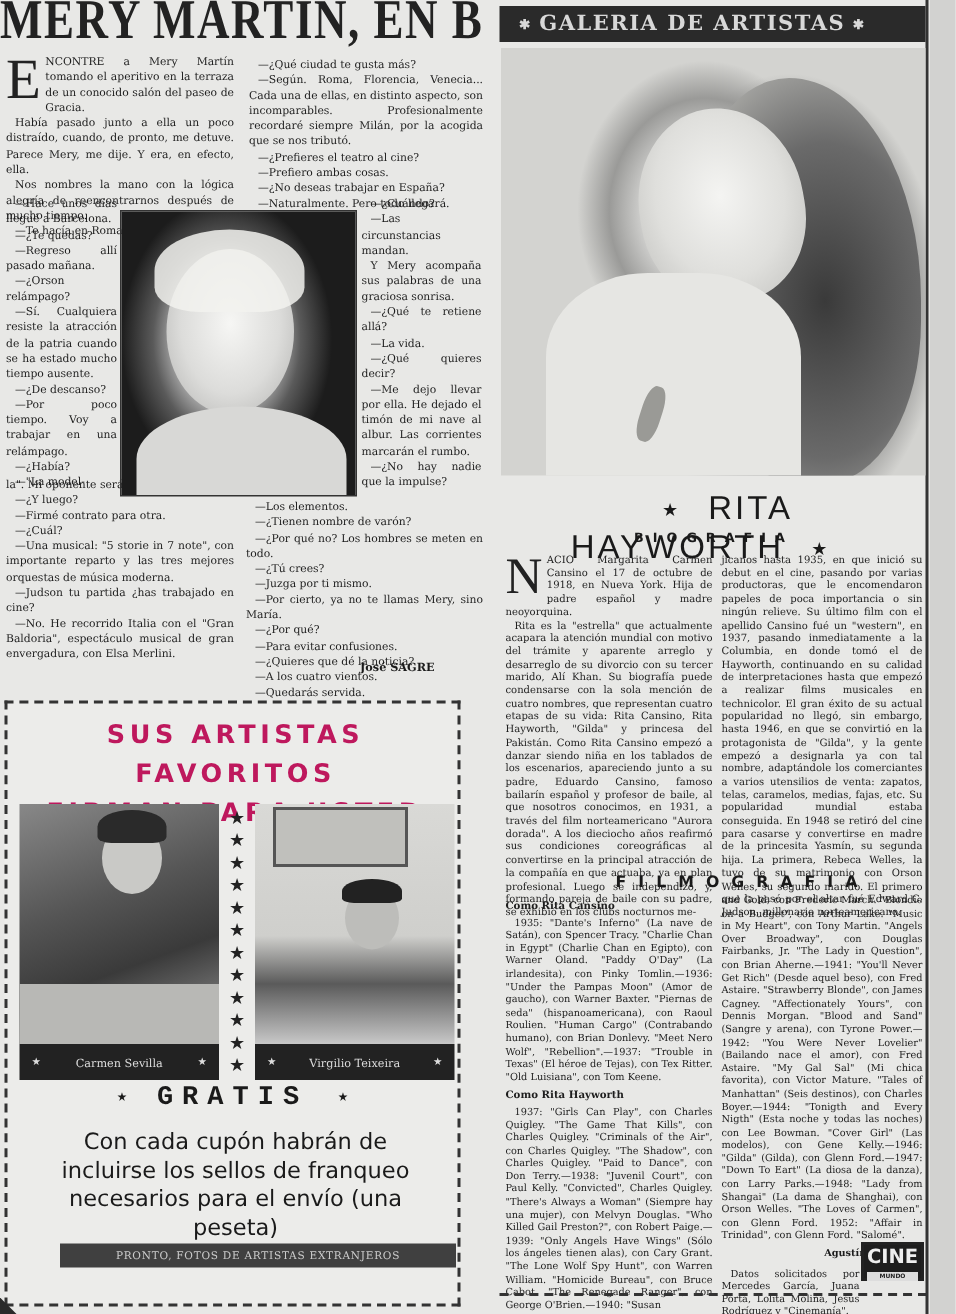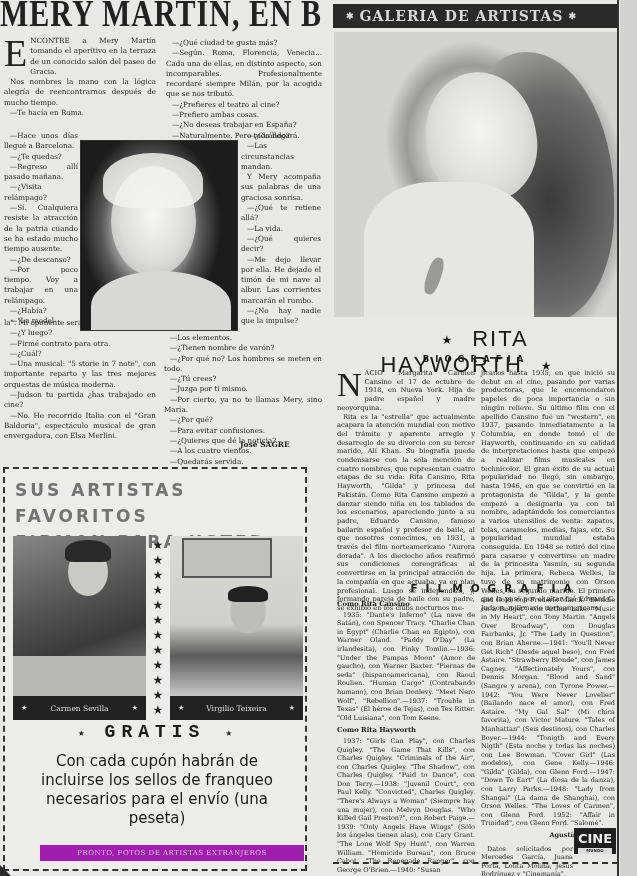--- a/index.html
+++ b/index.html
@@ -21,33 +21,33 @@
   .mm-col2-narrow { left: 241px; top: 131px; width: 80px; }
   .mm-col2-bottom { left: 164px; top: 333px; width: 158px; }
   .byline { position: absolute; left: 240px; top: 440px; font-size: 7.5px; font-weight: bold; font-family: "DejaVu Serif", serif; }
 
   .photo { position: absolute; overflow: hidden; }
   .mm-photo { left: 80px; top: 140px; width: 158px; height: 191px; background: radial-gradient(ellipse 45% 50% at 45% 45%, #efefef 0%, #cfcfcf 40%, #5a5a5a 70%, #1c1c1c 100%); border: 1px solid #333; }
   .face { position: absolute; border-radius: 50%; }
 
   
   .ad { position: absolute; left: 3px; top: 467px; width: 304px; height: 404px; border: 2px dashed #333; background: #ececea; }
-  .ad-title { position: absolute; left: 10px; top: 8px; width: 284px; font-family: "DejaVu Sans", sans-serif; font-weight: bold; font-size: 17px; letter-spacing: 3px; line-height: 26px; color: #737373; }
+  .ad-title { position: absolute; left: 10px; top: 8px; width: 284px; text-align: center; font-family: "DejaVu Sans", sans-serif; font-weight: bold; font-size: 17px; letter-spacing: 3px; line-height: 26px; color: #be185d; }
   .ad-photo { position: absolute; top: 67px; height: 160px; }
   .ad-photo-left { left: 8px; width: 133px; background: linear-gradient(160deg, #888 0%, #555 40%, #3a3a3a 65%, #9a9a9a 100%); }
   .ad-photo-right { left: 165px; width: 133px; background: linear-gradient(180deg, #d9d9d6 0%, #cfcfcc 55%, #5a5a5a 75%, #c8c8c8 100%); }
   .caption-bar { position: absolute; top: 227px; height: 24px; background: #222; color: #ddd; font-size: 7.5px; display: flex; align-items: center; justify-content: space-between; padding: 0 8px; font-family: "DejaVu Serif", serif; }
   .caption-left { left: 8px; width: 133px; }
   .caption-right { left: 165px; width: 133px; }
   .star { color: #ddd; font-size: 7px; }
   .star-col { position: absolute; left: 146px; top: 70px; width: 14px; display: flex; flex-direction: column; gap: 3px; font-size: 12px; color: #222; text-align: center; line-height: 12px; }
   .gratis { position: absolute; left: 0; top: 253px; width: 300px; text-align: center; font-family: Liberation Mono, monospace; font-weight: bold; font-size: 18px; letter-spacing: 6px; color: #1a1a1a; }
   .gratis .s { font-size: 11px; letter-spacing: 0; margin: 0 20px; vertical-align: middle; }
   .gratis-body { position: absolute; left: 20px; top: 283px; width: 264px; text-align: center; font-family: "DejaVu Sans", sans-serif; font-size: 15px; line-height: 19px; color: #1a1a1a; }
-  .ad-footer { position: absolute; left: 35px; top: 376px; width: 264px; height: 16px; background: #a21caf; color: #ccc; font-size: 7px; display: flex; align-items: center; justify-content: center; font-family: "DejaVu Serif", serif; letter-spacing: 0.5px; }
+  .ad-footer { position: absolute; left: 35px; top: 360px; width: 264px; height: 16px; background: #404040; color: #ccc; font-size: 7px; display: flex; align-items: center; justify-content: center; font-family: "DejaVu Serif", serif; letter-spacing: 0.5px; }
   .corner-band { position: absolute; left: -20px; top: 845px; width: 110px; height: 22px; background: #2a2a2a; color: #ddd; font-size: 6px; transform: rotate(45deg); transform-origin: left top; padding-left: 22px; line-height: 22px; font-family: "DejaVu Sans", sans-serif; }
 
   
   .right-frame { position: absolute; left: 329px; top: 0; width: 290px; height: 876px; border-right: 2px solid #333; }
   .galeria-bar { position: absolute; left: 333px; top: 4px; width: 284px; height: 24px; background: #2a2a2a; color: #d8d8d8; font-family: "DejaVu Serif", serif; font-weight: bold; font-size: 14px; letter-spacing: 1px; display: flex; align-items: center; padding-left: 8px; }
   .galeria-bar .gs { font-size: 9px; margin: 0 5px; }
   .rh-photo { left: 334px; top: 32px; width: 283px; height: 285px; background: radial-gradient(ellipse 30% 35% at 48% 38%, #f0f0ee 0%, #d8d8d6 45%, #9a9a98 75%, transparent 100%), radial-gradient(ellipse 40% 60% at 68% 60%, #3a3a3a 0%, #555 50%, transparent 90%), #d3d3d0; }
   .rh-title { position: absolute; left: 335px; top: 326px; width: 282px; text-align: center; font-family: Liberation Sans, sans-serif; font-size: 22px; letter-spacing: 2px; color: #1a1a1a; }
   .rh-title .ts { font-size: 12px; margin: 0 18px; vertical-align: middle; }
   .rh-sub { position: absolute; left: 335px; top: 354px; width: 282px; text-align: center; font-family: "DejaVu Sans", sans-serif; font-weight: bold; font-size: 8.5px; letter-spacing: 6px; }
@@ -66,29 +66,30 @@
 </head>
 <body>
 
 <div class="page">
 
   <div class="mm-headline">MERY MARTIN, EN BARCELONA</div>
 
   <div class="col-text mm-col1">
     <span class="dropcap">E</span>
     <p style="text-indent:0">NCONTRE a Mery Martín tomando el aperitivo en la terraza de un conocido salón del paseo de Gracia.</p>
+    <p>Había pasado junto a ella un poco distraído, cuando, de pronto, me detuve. Parece Mery, me dije. Y era, en efecto, ella.</p>
     <p>Nos nombres la mano con la lógica alegría de reencontrarnos después de mucho tiempo.</p>
     <p>—Te hacía en Roma.</p>
   </div>
 
   <div class="col-text mm-col1-narrow">
     <p>—Hace unos días llegué a Barcelona.</p>
     <p>—¿Te quedas?</p>
     <p>—Regreso allí pasado mañana.</p>
-    <p>—¿Visita relámpago?</p>
+    <p>—¿Orson relámpago?</p>
     <p>—Sí. Cualquiera resiste la atracción de la patria cuando se ha estado mucho tiempo ausente.</p>
     <p>—¿De descanso?</p>
     <p>—Por poco tiempo. Voy a trabajar en una relámpago.</p>
     <p>—¿Había?</p>
     <p>—"La model-</p>
   </div>
 
   <div class="col-text mm-col1-bottom">
     <p style="text-indent:0">la". Mi oponente será Rossano Brazzi.</p>
     <p>—¿Y luego?</p>

